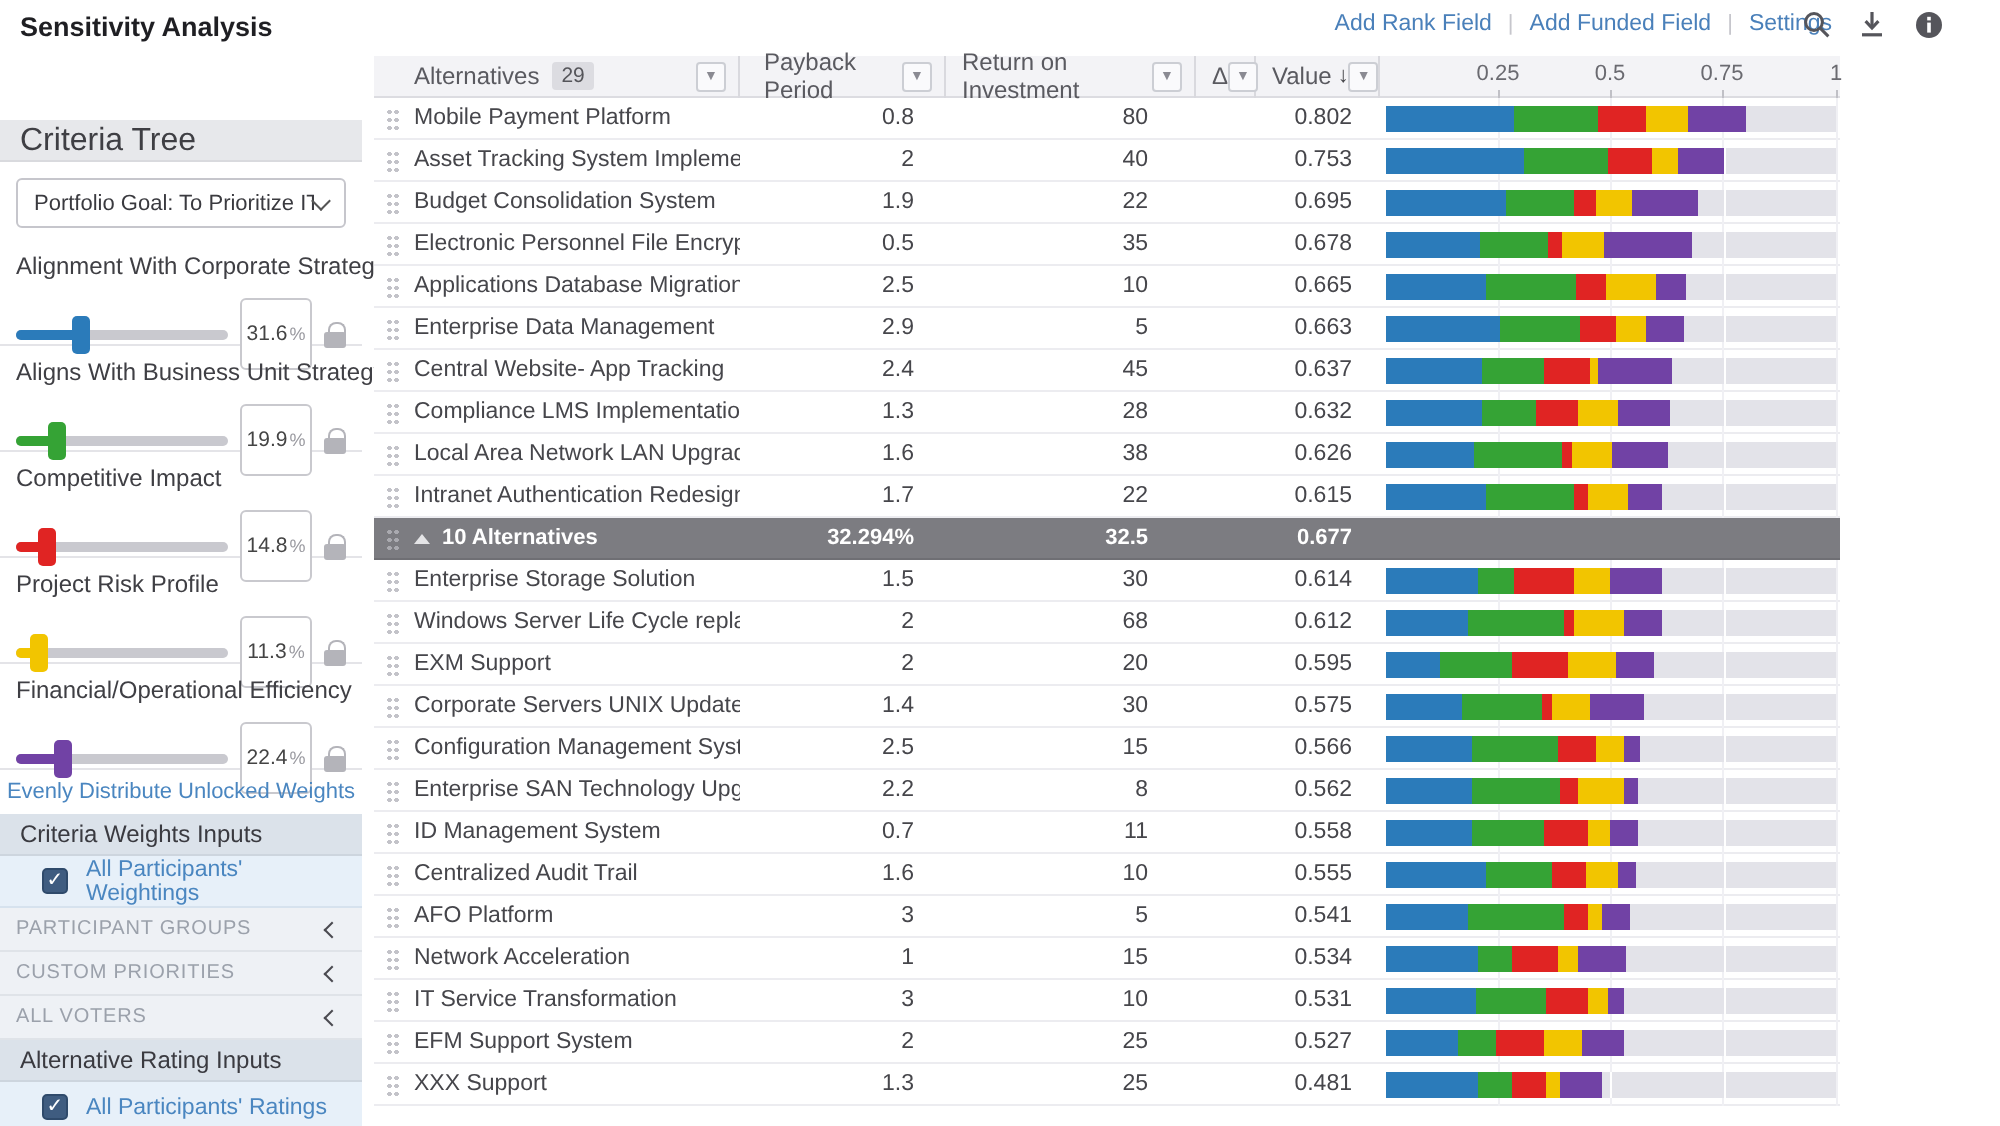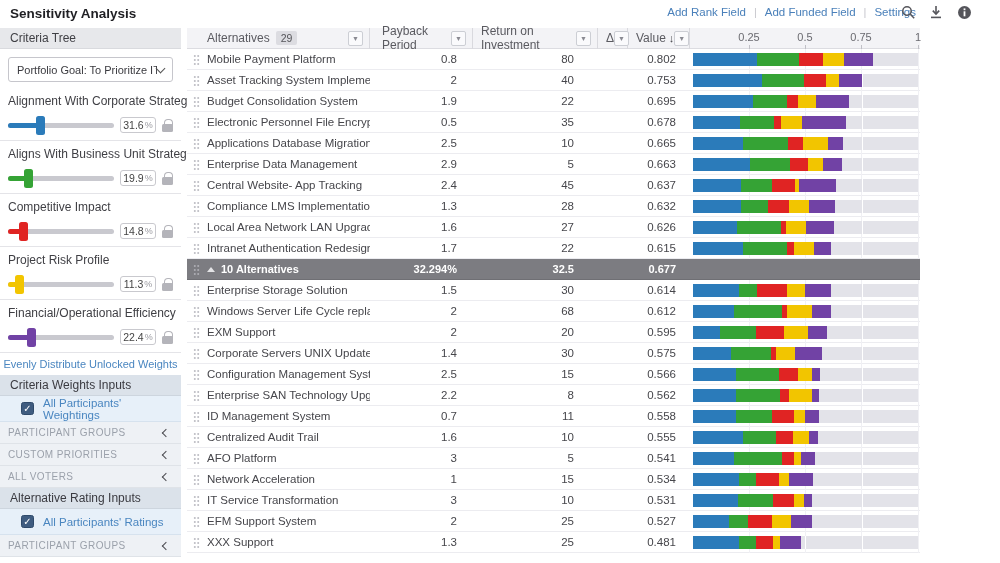--- a/index.html
+++ b/index.html
@@ -12,34 +12,34 @@
   .page-title { position:absolute; left:10px; top:6px; font-size:13.5px; font-weight:bold; color:#1f1f23;text-align:right; }
   .top-actions { position:absolute; right:84px; top:6px; display:flex; align-items:center; gap:8px; }
   .top-link { color:#4a80ba; font-size:11.5px; text-decoration:none; cursor:pointer; white-space:nowrap; }
   .pipe { color:#c6c6cc; font-size:11px; }
   .top-icons { position:absolute; right:28px; top:4px; display:flex; align-items:center; gap:12px; }
   .icon-btn { width:16px; height:16px; display:flex; align-items:center; justify-content:center; cursor:pointer; }
 
   
   .sidebar { position:absolute; left:0; top:28px; width:181px; height:535px; background:#fff; }
   .panel-header { height:21px; background:#e7e8eb; border-bottom:1px solid #d9dade;
-    font-size:12px; color:#3f3f44; line-height:21px; padding-left:10px; }
+    font-size:16px; color:#3f3f44; line-height:21px; padding-left:10px;margin-top:32px; }
   .goal-wrap { padding:8px 8px 6px 8px; }
   .goal-select { height:25px; border:1px solid #c6c6cc; border-radius:3px; background:#fff;
     display:flex; align-items:center; padding:0 8px; cursor:pointer; }
   .goal-select .txt { font-size:11px; color:#3a3a3f; white-space:nowrap; overflow:hidden; flex:1; }
   .chev-down { width:7px; height:7px; border-right:1.6px solid #555; border-bottom:1.6px solid #555;
     transform:rotate(45deg); margin-top:-3px; flex:none; }
   .slider-group { padding:6px 8px 0 8px; height:53px; border-bottom:1px solid #e4e4e8; }
   .slider-label { font-size:12px; color:#3f3f44; margin-bottom:9px; white-space:nowrap; }
   .slider-row { display:flex; align-items:center; gap:6px; }
   .strack { position:relative; flex:1; height:5px; border-radius:3px; background:#c9c9cf; }
   .sfill { position:absolute; left:0; top:0; height:5px; border-radius:3px 0 0 3px; }
   .shandle { position:absolute; top:-7px; width:9px; height:19px; border-radius:2.5px; cursor:pointer; }
-  .valbox { width:36px; height:16px; border:1px solid #c9c9ce; border-radius:3px; background:#fff;
+  .valbox { width:36px; height:36px; border:1px solid #c9c9ce; border-radius:3px; background:#fff;
     font-size:10.5px; color:#444; display:flex; align-items:center; justify-content:center; gap:1px; }
   .valbox .unit { color:#9a9aa0; font-size:9px; }
   .lock { position:relative; width:11px; height:8px; background:#b4b4ba; border-radius:1.5px; margin-top:5px; flex:none; }
   .lock::before { content:""; position:absolute; top:-5px; left:2px; width:7px; height:7px;
     border:1.8px solid #b4b4ba; border-bottom:none; border-radius:4px 4px 0 0; }
   .distribute { height:22px; display:flex; align-items:center; justify-content:center;
     color:#4a86c0; font-size:11px; cursor:pointer; }
   .side-section-header { height:21px; background:#dbe2ea; border-bottom:1px solid #cdd5de;
     font-size:12px; color:#3a3a40; line-height:21px; padding-left:10px; }
   .check-row { height:26px; background:#e7f0f9; border-bottom:1px solid #d6e2ee;
@@ -469,21 +469,21 @@
               </span>
       </div>
     </div>
   </div>
         <div class="trow">
     <div class="cell c-drag">
             <span class="dots"></span>
           </div>
     <div class="cell c-name">Local Area Network LAN Upgrade</div>
     <div class="cell c-num c-payback">1.6</div>
-    <div class="cell c-num c-roi">27</div>
+    <div class="cell c-num c-roi">38</div>
     <div class="cell c-num c-delta"></div>
     <div class="cell c-num c-value">0.626</div>
     <div class="cell c-chart">
       <div class="track">
         <span class="segwrap">
                 <span class="seg" style="width: 43.9px; background: rgb(43, 123, 186);"></span>
                 <span class="seg" style="width: 43.9px; background: rgb(53, 163, 53);"></span>
                 <span class="seg" style="width: 5.2px; background: rgb(224, 36, 35);"></span>
                 <span class="seg" style="width: 20.3px; background: rgb(242, 197, 0);"></span>
                 <span class="seg" style="width: 27.7px; background: rgb(113, 66, 165);"></span>

